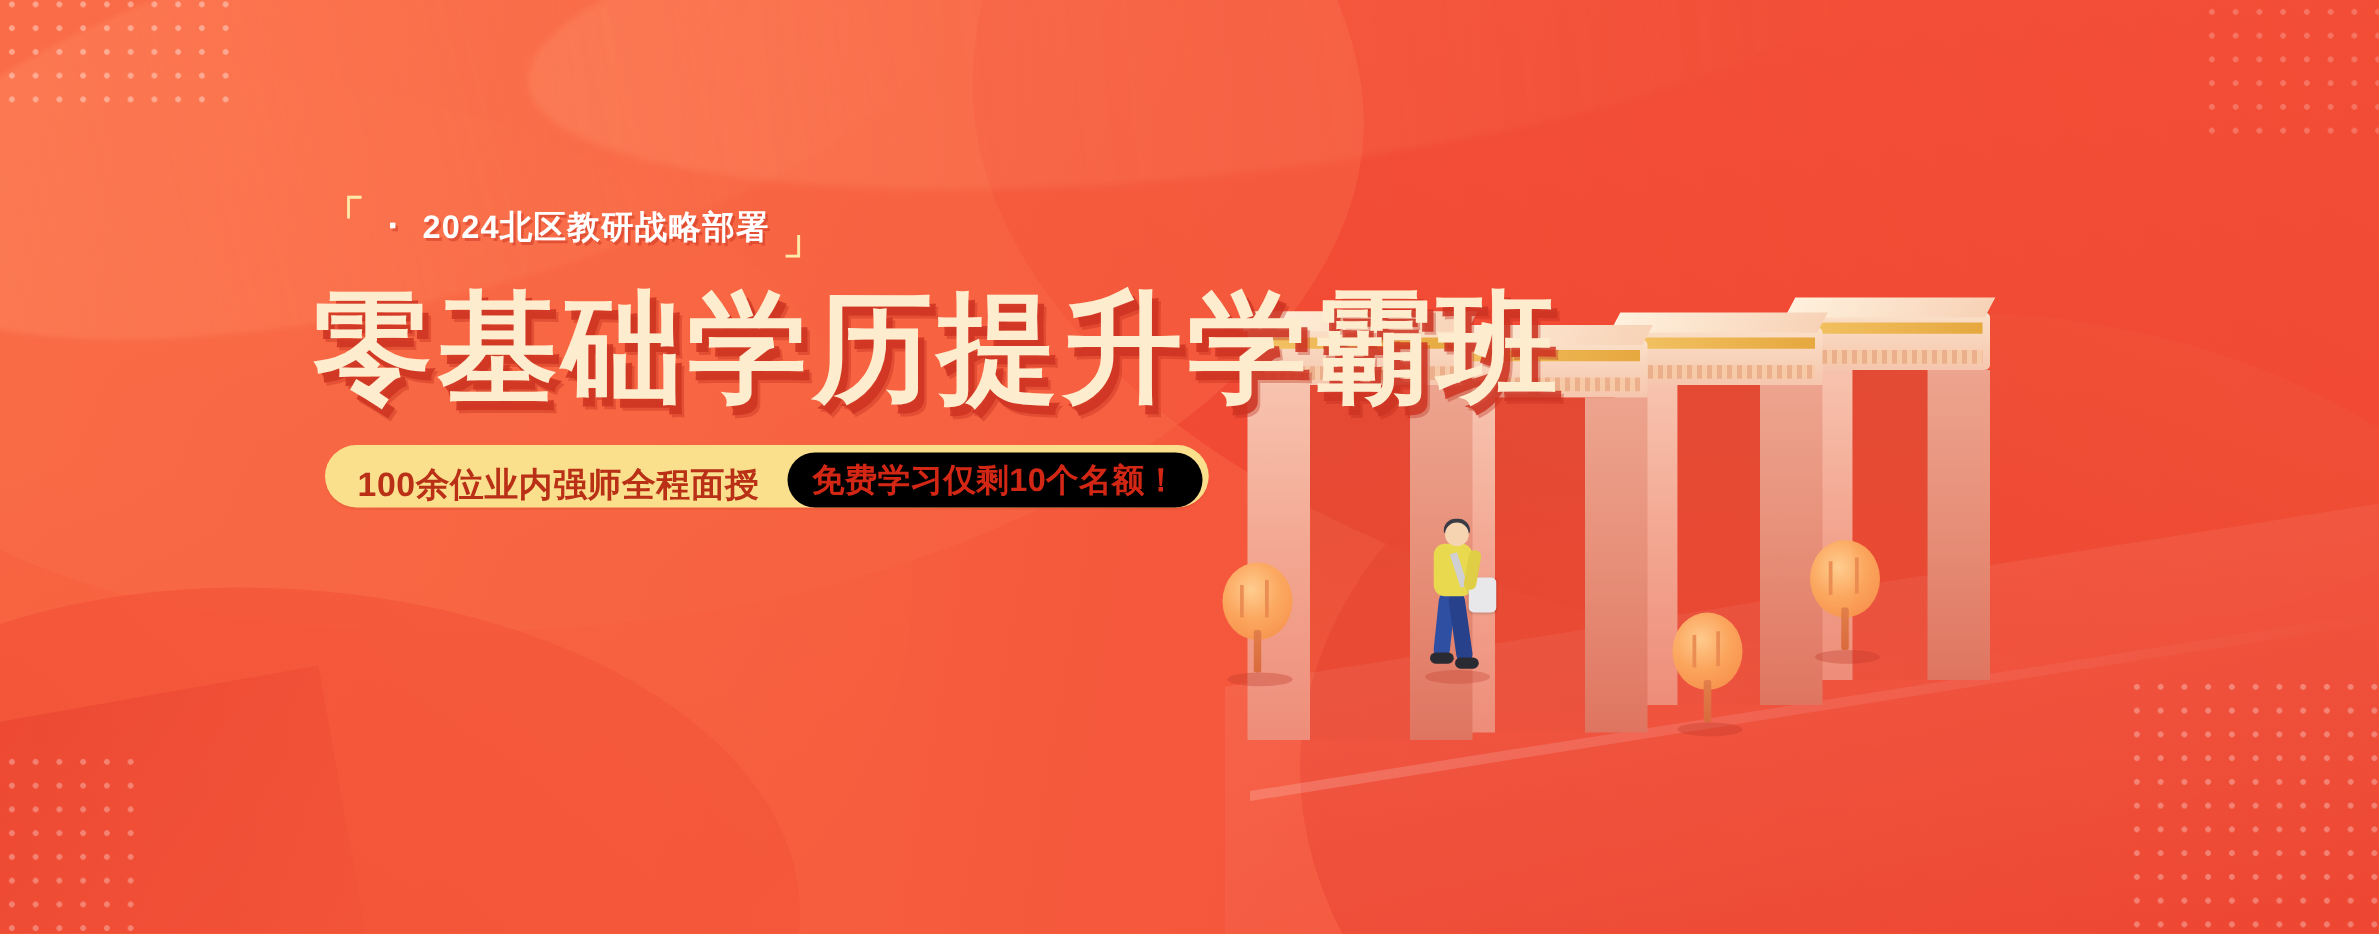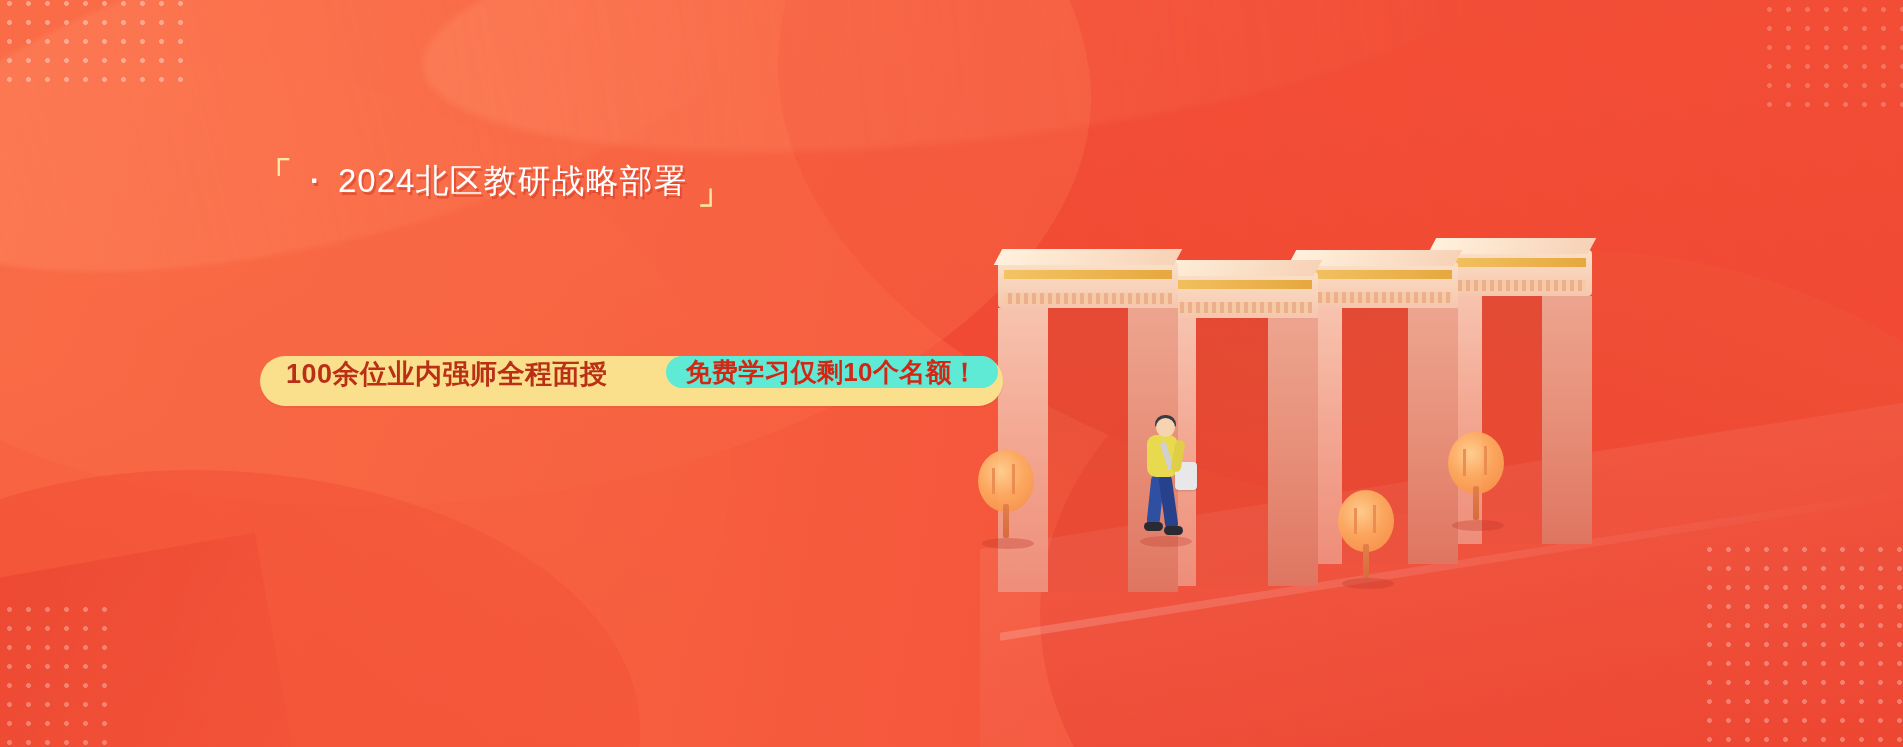--- a/index.html
+++ b/index.html
@@ -102,50 +102,49 @@
   .brk.close{top:10px;}
   .sub-hl{
     color:#ffe07a;font-size:33px;font-weight:700;letter-spacing:1px;
     text-shadow:2px 3px 0 rgba(198,46,30,.55);
   }
   .sub-dot{
     color:#ffffff;font-size:30px;font-weight:700;margin:0 8px;
     text-shadow:2px 3px 0 rgba(198,46,30,.45);
   }
   .sub-rest{
-    color:#ffffff;font-size:33px;font-weight:400;letter-spacing:1px;
+    color:#ffffff;font-size:26px;font-weight:700;letter-spacing:1px;
     text-shadow:2px 3px 0 rgba(198,46,30,.45);
   }
 
   .headline{
     position:absolute;left:250px;top:225px;
     font-size:96px;font-weight:800;letter-spacing:4px;
     color:#fdeccd;
     text-shadow:
        5px 7px 0 rgba(206,52,34,.85),
        7px 10px 0 rgba(186,40,26,.35);
     white-space:nowrap;
     line-height:1.12;
   }
 
   .pill{
     position:absolute;left:260px;top:356px;
     height:50px;border-radius:26px;
     background:#fadf8d;
-    display:flex;align-items:flex-start;
+    display:flex;align-items:flex-end;
     padding-left:26px;padding-right:5px;
     box-shadow:0 2px 0 rgba(198,70,40,.16);
-    gap:36px;
   }
   .pill-text{
     color:#b93016;font-size:27px;font-weight:700;letter-spacing:.5px;
     white-space:nowrap;padding-right:22px;
   }
   .pill-inner{
-    background:#5eead4;border-radius:22px;height:32px;
+    background:#000000;border-radius:22px;height:44px;
     display:flex;align-items:center;padding:0 20px;
     white-space:nowrap;
   }
   .pill-inner-text{
     color:#d32716;font-size:26px;font-weight:800;letter-spacing:.3px;
   }
 
   
   .illus{position:absolute;left:940px;top:200px;width:700px;height:480px;}
 
@@ -313,20 +312,21 @@
 
   <div class="copy">
 
     <div class="subtitle-row">
       <span class="brk">「</span>
       <span class="sub-dot">·</span>
       <span class="sub-rest">2024北区教研战略部署</span>
       <span class="brk close">」</span>
     </div>
 
+    <div class="headline">零基础学历提升学霸班</div>
 
     <div class="pill">
       <span class="pill-text">100余位业内强师全程面授</span>
       <span class="pill-inner">
         <span class="pill-inner-text">免费学习仅剩10个名额！</span>
       </span>
     </div>
 
   </div>
 </div>

